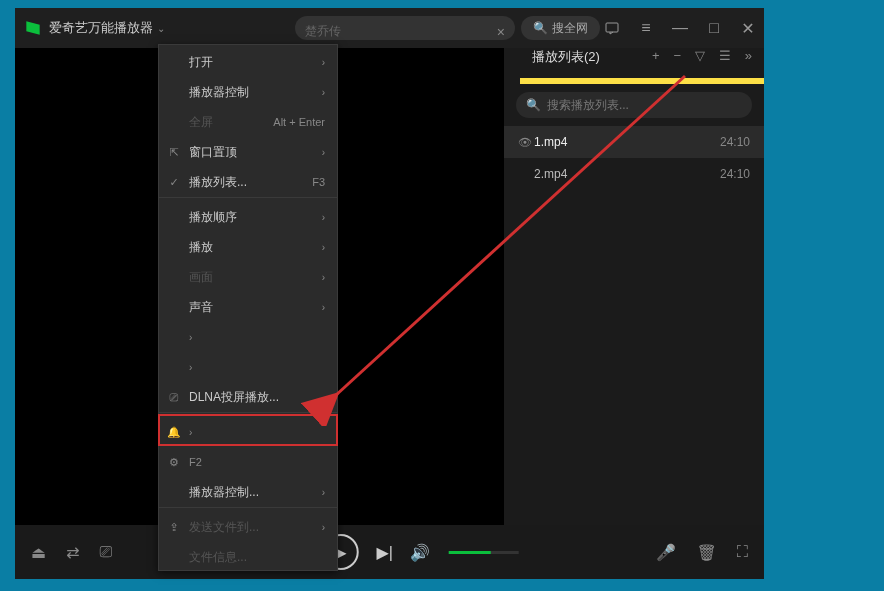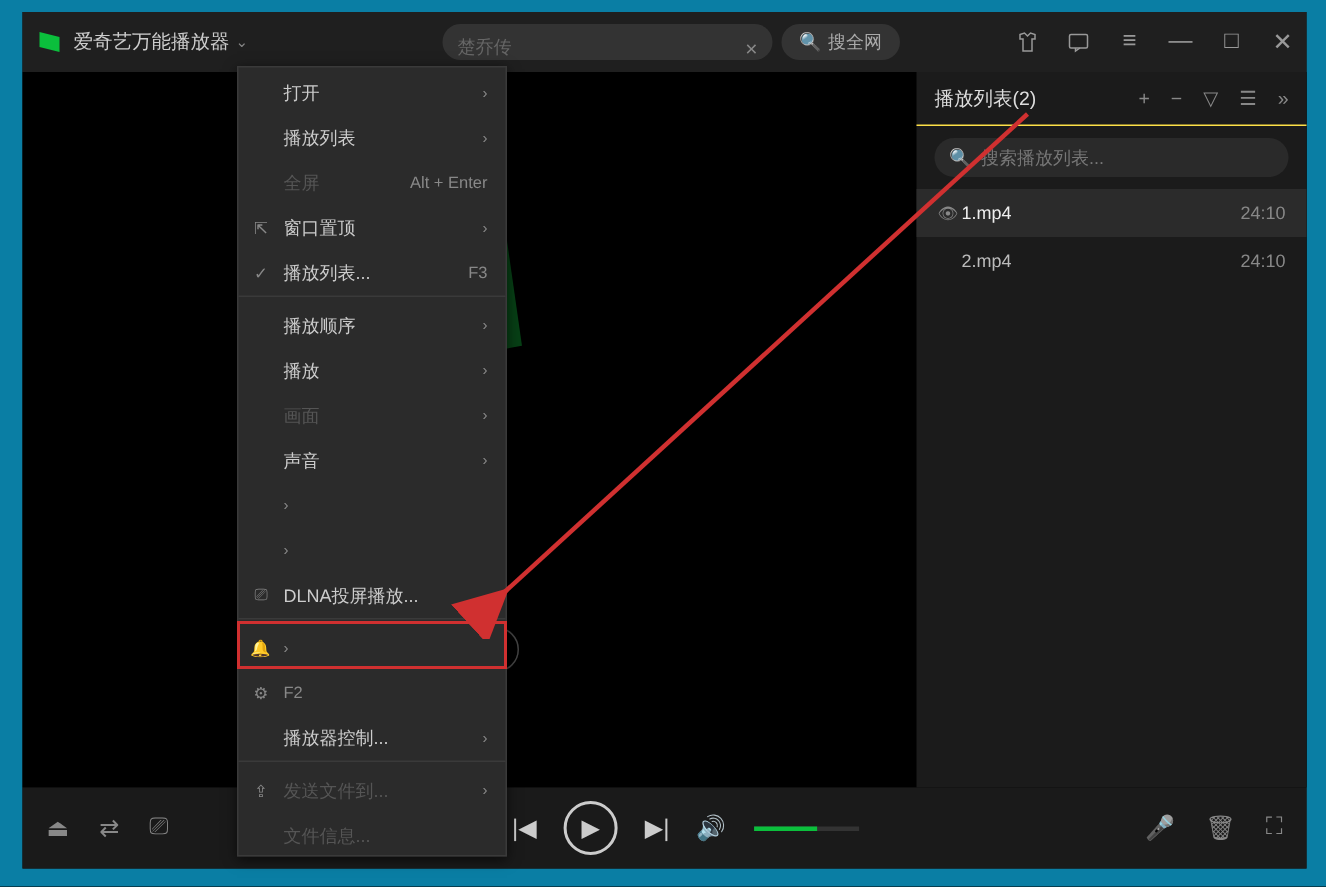--- a/index.html
+++ b/index.html
@@ -1,38 +1,38 @@
 <!DOCTYPE html>
 <html><head>
 <meta charset="utf-8">
 <style>
 * { margin: 0; padding: 0; box-sizing: border-box; font-family: "Microsoft YaHei", sans-serif; }
 body { background: #0a7ea4; width: 884px; height: 591px; overflow: hidden; }
-.app { position: absolute; top: 8px; left: 15px; width: 856px; height: 571px; background: #0a0a0a; display: flex; flex-direction: column; }
+.app { position: absolute; top: 8px; left: 15px; width: 749px; height: 571px; background: #0a0a0a; display: flex; flex-direction: column; }
 .titlebar { height: 40px; display: flex; align-items: center; padding: 0 8px; background: #1f1f1f; position: relative; }
 .logo { width: 20px; height: 20px; margin-right: 6px; display: flex; align-items: center; justify-content: center; }
 .app-title { color: #ccc; font-size: 13px; }
 .title-chevron { color: #888; font-size: 10px; margin-left: 4px; }
 .search-area { position: absolute; left: 280px; display: flex; align-items: center; }
 .search-box { width: 220px; height: 24px; background: #333; border-radius: 12px; display: flex; align-items: flex-end; padding: 0 10px; color: #666; font-size: 12px; }
 .search-box .placeholder { flex: 1; }
 .search-box .clear { color: #888; font-size: 14px; }
 .search-web-btn { margin-left: 6px; height: 24px; padding: 0 12px; background: #333; border-radius: 12px; color: #aaa; font-size: 12px; display: flex; align-items: center; gap: 4px; }
 .title-right { margin-left: auto; display: flex; gap: 18px; align-items: center; color: #999; }
 .title-icon { width: 16px; height: 16px; display: flex; align-items: center; justify-content: center; cursor: pointer; }
 .content { flex: 1; display: flex; position: relative; background: #000; }
 .video-area { flex: 1; position: relative; display: flex; align-items: center; justify-content: center; }
 .watermark { position: absolute; top: 40%; left: 50%; transform: translate(-50%, -50%); text-align: center; opacity: 0.7; }
 .watermark svg { width: 100px; height: 100px; }
 .watermark-text { color: #0c6b23; font-size: 32px; margin-top: 6px; letter-spacing: 4px; }
 .watermark-sub { color: #0a4a19; font-size: 14px; letter-spacing: 8px; margin-top: 4px; }
 .open-controls { position: absolute; top: 370px; left: 50%; transform: translateX(-50%); display: flex; gap: 6px; align-items: center; }
 .open-btn { width: 30px; height: 30px; border: 1px solid #444; border-radius: 50%; display: flex; align-items: center; justify-content: center; color: #888; }
 .playlist { width: 260px; background: #1b1b1b; display: flex; flex-direction: column; }
-.playlist-header { height: 36px; display: flex; align-items: center; padding: 0 12px; border-bottom: 1px solid #fde047; }
+.playlist-header { height: 36px; display: flex; padding: 0 12px; border-bottom: 6px solid #fde047; margin-left: 16px; }
 .playlist-title { color: #ddd; font-size: 13px; }
 .playlist-actions { margin-left: auto; display: flex; gap: 14px; color: #888; }
 .playlist-action-icon { cursor: pointer; font-size: 13px; }
 .playlist-search { margin: 8px 12px; height: 26px; background: #2a2a2a; border-radius: 13px; display: flex; align-items: center; padding: 0 10px; color: #777; font-size: 12px; gap: 6px; }
 .playlist-items { flex: 1; }
 .playlist-item { height: 32px; display: flex; align-items: center; padding: 0 14px; color: #bbb; font-size: 12px; cursor: pointer; }
 .playlist-item.active { background: #2b2b2b; color: #eee; }
 .playlist-item .item-icon { width: 16px; color: #888; font-size: 11px; }
 .playlist-item .item-name { flex: 1; }
 .playlist-item .item-duration { color: #888; }
@@ -177,21 +177,21 @@
       <span class="ctrl-icon">⛶</span>
     </div>
   </div>
 
   <div class="context-menu">
     <div class="menu-item">
         <span class="mi-label">打开</span>
         <span class="mi-arrow">›</span>
       </div>
     <div class="menu-item">
-        <span class="mi-label">播放列表</span>
+        <span class="mi-label">播放器控制</span>
         <span class="mi-arrow">›</span>
       </div>
     <div class="menu-item disabled">
         <span class="mi-label">全屏</span>
         <span class="mi-shortcut">Alt + Enter</span>
       </div>
     <div class="menu-item">
         <span class="mi-icon">⇱</span>
         <span class="mi-label">窗口置顶</span>
         <span class="mi-arrow">›</span>

